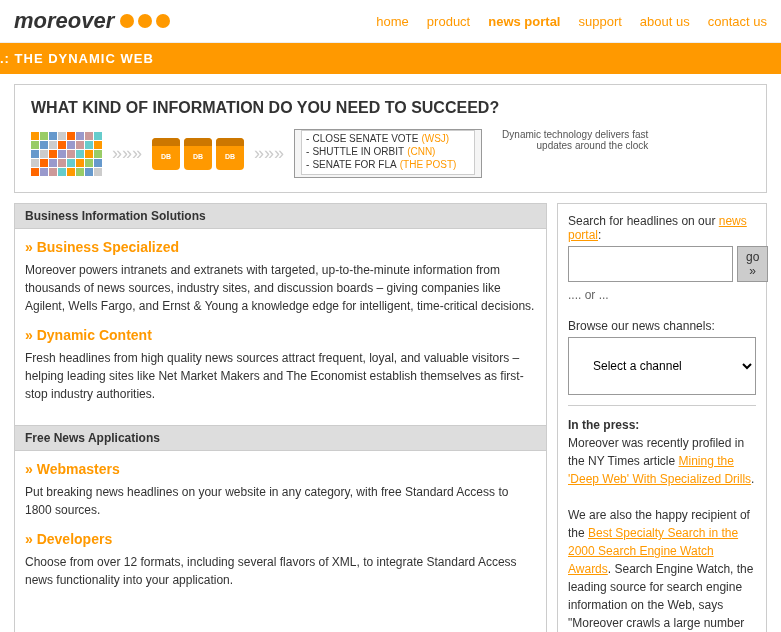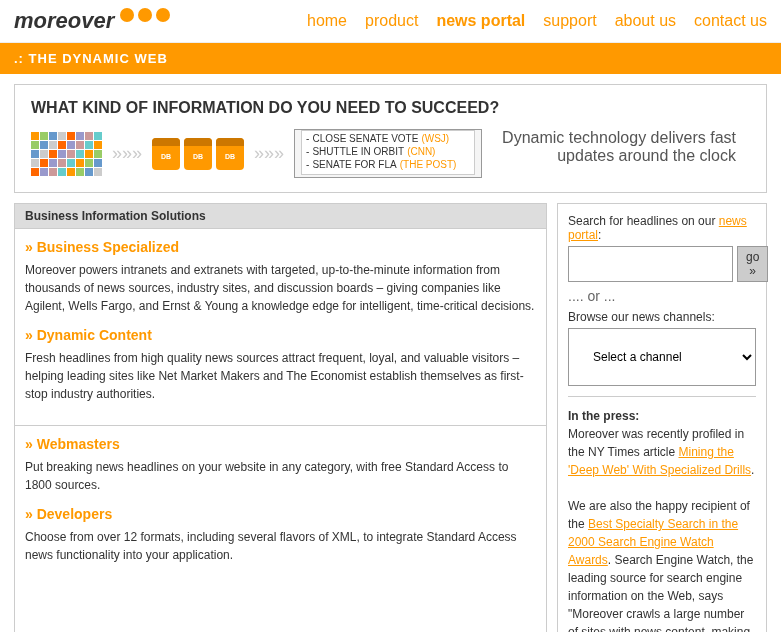--- a/index.html
+++ b/index.html
@@ -9,21 +9,21 @@
     #header {
       display: flex;
       align-items: center;
       justify-content: space-between;
       padding: 8px 14px;
       background: #fff;
       border-bottom: 1px solid #eee;
     }
     #logo {
       display: flex;
-      align-items: flex-start;
+      align-items: center;
       gap: 6px;
     }
     #logo-text {
       font-size: 22px;
       font-weight: bold;
       color: #333;
       font-style: italic;
     }
     #logo-dots {
       display: flex;
@@ -35,28 +35,28 @@
       border-radius: 50%;
       background: #f90;
     }
     #nav {
       display: flex;
       gap: 18px;
     }
     .nav-link {
       color: #f90;
       text-decoration: none;
-      font-size: 16px;
+      font-size: 13px;
     }
     .nav-link.active { font-weight: bold; }
 
     
     #banner {
       background: #f90;
-      padding: 8px 14px;
+      padding: 8px 0;
       color: #fff;
       font-size: 13px;
       font-weight: bold;
       letter-spacing: 1px;
     }
 
     
     #main {
       padding: 10px 14px;
     }
@@ -155,21 +155,21 @@
     }
     .ticker-item::before {
       content: '-';
       flex-shrink: 0;
     }
     .ticker-item-text { color: #333; }
     .ticker-item-source { color: #f90; }
 
     
     #hero-right {
-      font-size: 16px;
+      font-size: 10px;
       color: #555;
       flex-shrink: 0;
       margin-left: 10px;
       text-align: right;
     }
 
     
     #columns {
       display: flex;
       gap: 10px;
@@ -251,23 +251,23 @@
     .search-btn {
       background: #ccc;
       border: 1px solid #999;
       padding: 3px 8px;
       font-size: 12px;
       cursor: pointer;
       color: #333;
     }
 
     .or-text {
-      font-size: 14px;
+      font-size: 12px;
       color: #666;
-      margin-bottom: 6px;
+      margin-bottom: 17px;
     }
 
     .browse-label {
       font-size: 12px;
       margin-bottom: 4px;
     }
 
     .channel-select {
       width: 100%;
       padding: 20px;
@@ -413,20 +413,21 @@
 
     <div id="left-col">
       <div class="section-header">Business Information Solutions</div>
       <div class="section-content">
         <div class="section-title">Business Specialized</div>
         <p class="section-text">Moreover powers intranets and extranets with targeted, up-to-the-minute information from thousands of news sources, industry sites, and discussion boards – giving companies like Agilent, Wells Fargo, and Ernst &amp; Young a knowledge edge for intelligent, time-critical decisions.</p>
         <div class="section-title">Dynamic Content</div>
         <p class="section-text">Fresh headlines from high quality news sources attract frequent, loyal, and valuable visitors – helping leading sites like Net Market Makers and The Economist establish themselves as first-stop industry authorities.</p>
       </div>
       <div class="section-separator"></div>
+      <div class="section-header">Free News Applications</div>
       <div class="section-content">
         <div class="section-title">Webmasters</div>
         <p class="section-text">Put breaking news headlines on your website in any category, with free Standard Access to 1800 sources.</p>
         <div class="section-title">Developers</div>
         <p class="section-text">Choose from over 12 formats, including several flavors of XML, to integrate Standard Access news functionality into your application.</p>
       </div>
     </div>
 
     <div id="right-col">
       <div class="right-content">

